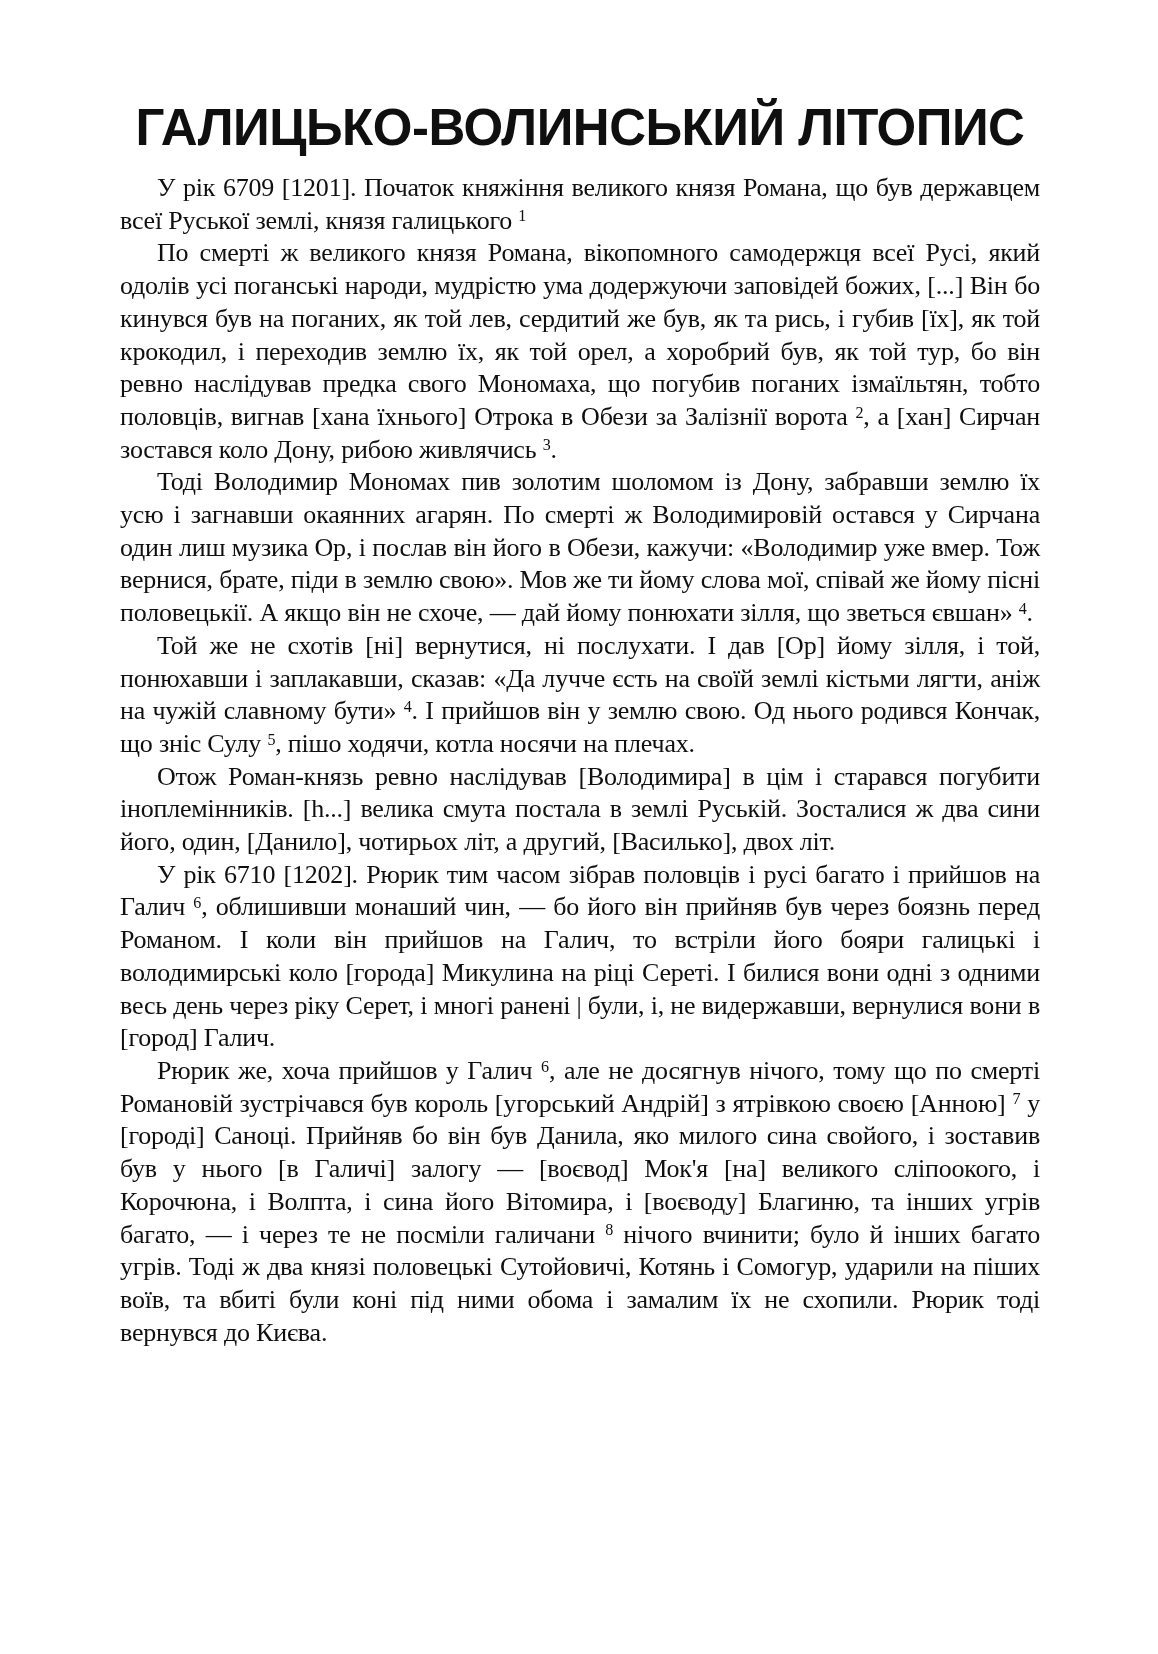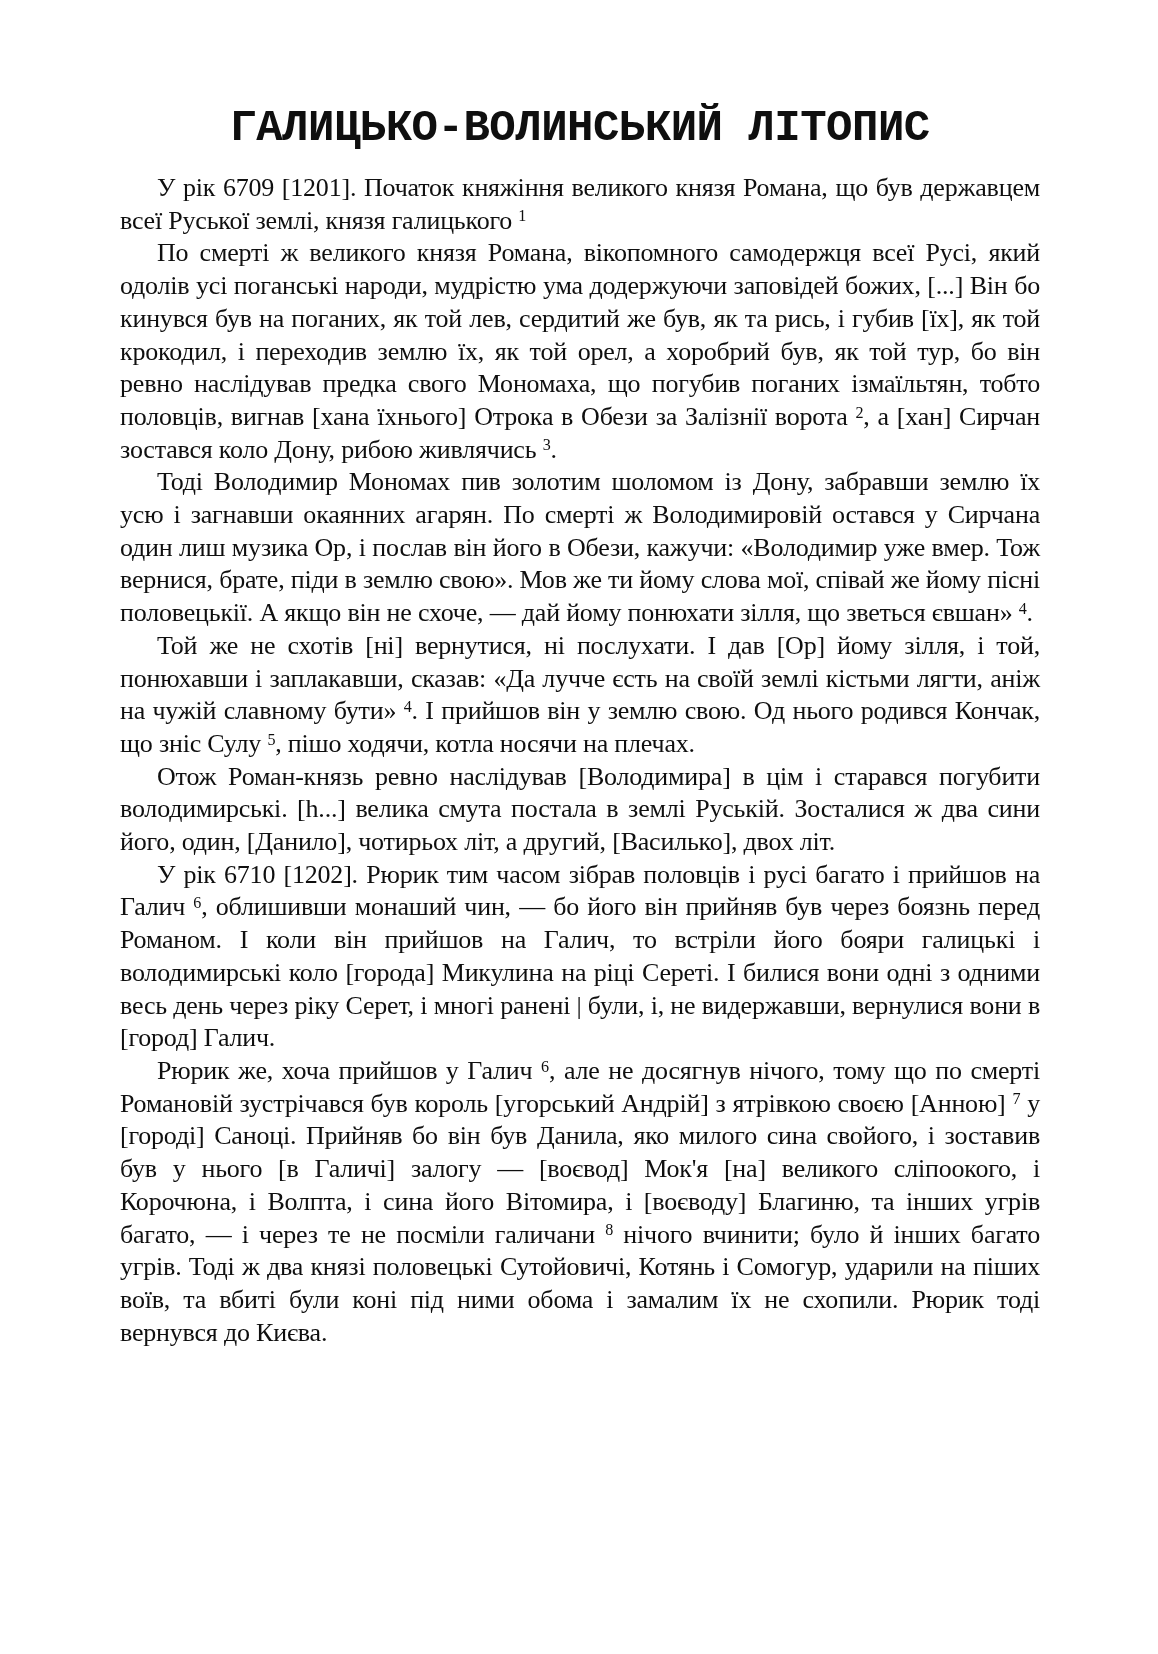--- a/index.html
+++ b/index.html
@@ -17,24 +17,24 @@
     color: var(--text, #0f0f0f);
     font-family: "Liberation Serif", "DejaVu Serif", serif;
     overflow: hidden;
   }
   .content {
     padding: 104px 118px 0 120px;
   }
   .title {
     text-align: center;
     font-weight: bold;
-    font-size: 44px;
+    font-size: 51px;
     line-height: 48px;
     letter-spacing: -0.5px;
-    font-family: Liberation Mono, monospace;
+    font-family: Liberation Sans, sans-serif;
   }
   .body-text {
     margin-top: 20px;
   }
   .body-text p {
     font-size: 26px;
     line-height: 32.7px;
     letter-spacing: -0.2px;
     text-align: justify;
     text-indent: 37px;
@@ -52,18 +52,18 @@
 <body>
 
 <div class="page">
   <div class="content">
     <h1 class="title">ГАЛИЦЬКО-ВОЛИНСЬКИЙ ЛІТОПИС</h1>
     <div class="body-text" id="document-body">
         <p>У рік 6709 [1201]. Початок княжіння великого князя Романа, що був державцем всеї Руської землі, князя галицького <sup>1</sup></p>
         <p>По смерті ж великого князя Романа, вікопомного самодержця всеї Русі, який одолів усі поганські народи, мудрістю ума додержуючи заповідей божих, [...] Він бо кинувся був на поганих, як той лев, сердитий же був, як та рись, і губив [їх], як той крокодил, і переходив землю їх, як той орел, а хоробрий був, як той тур, бо він ревно наслідував предка свого Мономаха, що погубив поганих ізмаїльтян, тобто половців, вигнав [хана їхнього] Отрока в Обези за Залізнії ворота <sup>2</sup>, а [хан] Сирчан зостався коло Дону, рибою живлячись <sup>3</sup>.</p>
         <p>Тоді Володимир Мономах пив золотим шоломом із Дону, забравши землю їх усю і загнавши окаянних агарян. По смерті ж Володимировій остався у Сирчана один лиш музика Ор, і послав він його в Обези, кажучи: «Володимир уже вмер. Тож вернися, брате, піди в землю свою». Мов же ти йому слова мої, співай же йому пісні половецькії. А якщо він не схоче, — дай йому понюхати зілля, що зветься євшан» <sup>4</sup>.</p>
         <p>Той же не схотів [ні] вернутися, ні послухати. І дав [Ор] йому зілля, і той, понюхавши і заплакавши, сказав: «Да лучче єсть на своїй землі кістьми лягти, аніж на чужій славному бути» <sup>4</sup>. І прийшов він у землю свою. Од нього родився Кончак, що зніс Сулу <sup>5</sup>, пішо ходячи, котла носячи на плечах.</p>
-        <p>Отож Роман-князь ревно наслідував [Володимира] в цім і старався погубити володимирські. [h...] велика смута постала в землі Руській. Зосталися ж два сини його, один, [Данило], чотирьох літ, а другий, [Василько], двох літ.</p>
+        <p>Отож Роман-князь ревно наслідував [Володимира] в цім і старався погубити іноплемінників. [h...] велика смута постала в землі Руській. Зосталися ж два сини його, один, [Данило], чотирьох літ, а другий, [Василько], двох літ.</p>
         <p>У рік 6710 [1202]. Рюрик тим часом зібрав половців і русі багато і прийшов на Галич <sup>6</sup>, облишивши монаший чин, — бо його він прийняв був через боязнь перед Романом. І коли він прийшов на Галич, то встріли його бояри галицькі і володимирські коло [города] Микулина на ріці Сереті. І билися вони одні з одними весь день через ріку Серет, і многі ранені | були, і, не видержавши, вернулися вони в [город] Галич.</p>
         <p>Рюрик же, хоча прийшов у Галич <sup>6</sup>, але не досягнув нічого, тому що по смерті Романовій зустрічався був король [угорський Андрій] з ятрівкою своєю [Анною] <sup>7</sup> у [городі] Саноці. Прийняв бо він був Данила, яко милого сина свойого, і зоставив був у нього [в Галичі] залогу — [воєвод] Мок'я [на] великого сліпоокого, і Корочюна, і Волпта, і сина його Вітомира, і [воєводу] Благиню, та інших угрів багато, — і через те не посміли галичани <sup>8</sup> нічого вчинити; було й інших багато угрів. Тоді ж два князі половецькі Сутойовичі, Котянь і Сомогур, ударили на піших воїв, та вбиті були коні під ними обома і замалим їх не схопили. Рюрик тоді вернувся до Києва.</p>
       </div>
   </div>
 </div>
 
 </body></html>

